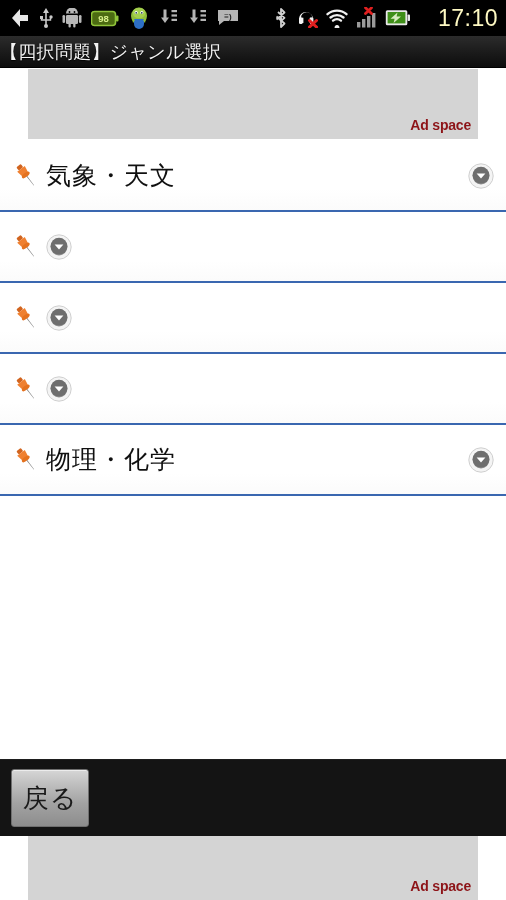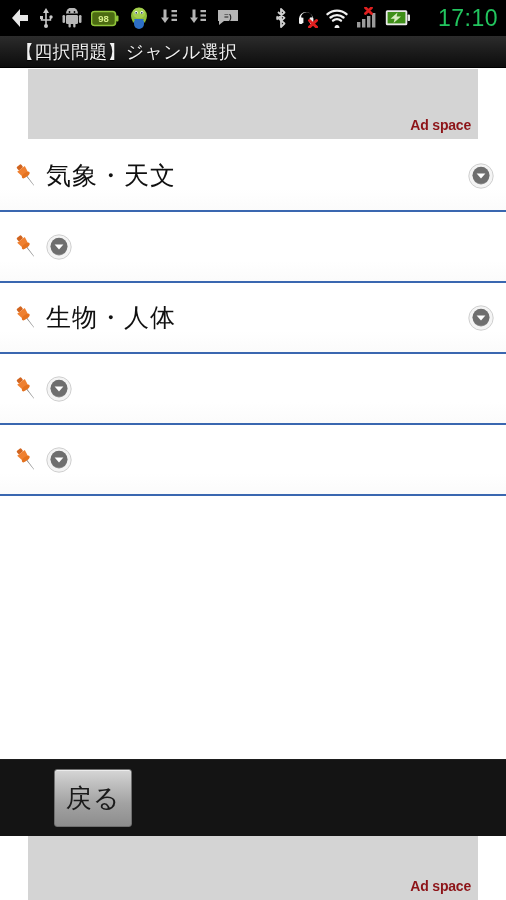--- a/index.html
+++ b/index.html
@@ -39,21 +39,21 @@
     display: flex;
     align-items: center;
     gap: 7px;
     flex: 0 0 auto;
   }
   .sb-icon {
     display: block;
     line-height: 0;
   }
   .sb-clock {
-    color: #22c55e;
+    color: #fef9c3;
     font-size: 23px;
     font-weight: 400;
     letter-spacing: 0.5px;
     margin-left: 20px;
     font-family: "Liberation Sans", sans-serif;
   }
 
   
   .titlebar {
     position: absolute;
@@ -62,21 +62,21 @@
     height: 32px;
     background: linear-gradient(180deg, #2c2c2c 0%, #1a1a1a 55%, #0d0d0d 100%);
     border-bottom: 1px solid #000;
     box-sizing: border-box;
     display: flex;
     align-items: center;
   }
   .titlebar .title {
     color: #f2f2f2;
     font-size: 18px;
-    padding-left: 16px;
+    padding-left: 0;
     font-family: "DejaVu Sans", "Liberation Sans", sans-serif;
     letter-spacing: 0.3px;
     text-shadow: 0 1px 1px rgba(0,0,0,0.9);
     white-space: nowrap;
   }
 
   
   .ad-band {
     position: absolute;
     left: 0;
@@ -174,21 +174,20 @@
     border-radius: 3px;
     color: #1a1a1a;
     font-size: 26px;
     font-family: "DejaVu Sans", "Liberation Sans", sans-serif;
     display: flex;
     align-items: center;
     justify-content: center;
     box-sizing: border-box;
     cursor: pointer;
     box-shadow: inset 0 1px 0 rgba(255,255,255,0.55);
-    margin-left: 43px;
   }
   .btn-back {
     width: 78px;
     height: 58px;
     letter-spacing: 1px;
   }
   .btn-info {
     width: 79px;
     height: 58px;
     letter-spacing: 0px;
@@ -393,21 +392,20 @@
     <span class="pin">
       <svg width="30" height="30" viewBox="0 0 30 30">
         <g transform="rotate(-38 15 13)">
           <rect x="12.2" y="2.5" width="5.6" height="4" rx="1" fill="#d1641f"></rect>
           <path d="M10.2 6.5 h9.6 l-1.3 7.2 h-7 z" fill="#ef8030"></path>
           <ellipse cx="15" cy="14.2" rx="4.6" ry="2.1" fill="#e4721f"></ellipse>
           <path d="M14.6 16 L15.4 16 L15.2 27.5 L14.8 27.5 Z" fill="#7d7d7d"></path>
         </g>
       </svg>
     </span>
-    <span class="label">生物・人体</span>
     <span class="chev">
       <svg width="26" height="26" viewBox="0 0 26 26">
         <circle cx="13" cy="13" r="12.2" fill="#f4f4f4" stroke="#cfcfcf" stroke-width="1"></circle>
         <circle cx="13" cy="13" r="8.4" fill="#8e8e8e"></circle>
         <circle cx="13" cy="12.2" r="8.4" fill="#6e6e6e"></circle>
         <path d="M8.6 10.6 L13 15.6 L17.4 10.6 Z" fill="#ffffff"></path>
       </svg>
     </span>
   </div>
 
@@ -437,20 +435,21 @@
     <span class="pin">
       <svg width="30" height="30" viewBox="0 0 30 30">
         <g transform="rotate(-38 15 13)">
           <rect x="12.2" y="2.5" width="5.6" height="4" rx="1" fill="#d1641f"></rect>
           <path d="M10.2 6.5 h9.6 l-1.3 7.2 h-7 z" fill="#ef8030"></path>
           <ellipse cx="15" cy="14.2" rx="4.6" ry="2.1" fill="#e4721f"></ellipse>
           <path d="M14.6 16 L15.4 16 L15.2 27.5 L14.8 27.5 Z" fill="#7d7d7d"></path>
         </g>
       </svg>
     </span>
+    <span class="label">物理・化学</span>
     <span class="chev">
       <svg width="26" height="26" viewBox="0 0 26 26">
         <circle cx="13" cy="13" r="12.2" fill="#f4f4f4" stroke="#cfcfcf" stroke-width="1"></circle>
         <circle cx="13" cy="13" r="8.4" fill="#8e8e8e"></circle>
         <circle cx="13" cy="12.2" r="8.4" fill="#6e6e6e"></circle>
         <path d="M8.6 10.6 L13 15.6 L17.4 10.6 Z" fill="#ffffff"></path>
       </svg>
     </span>
   </div>
 

